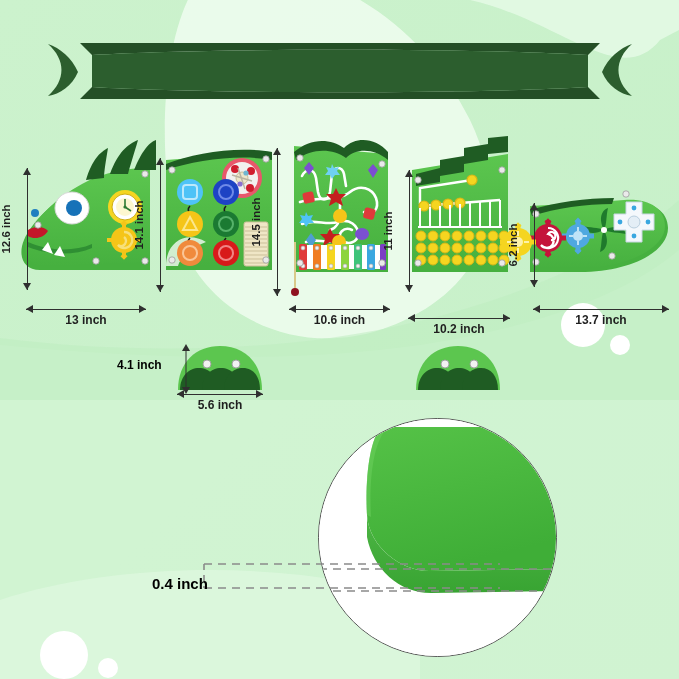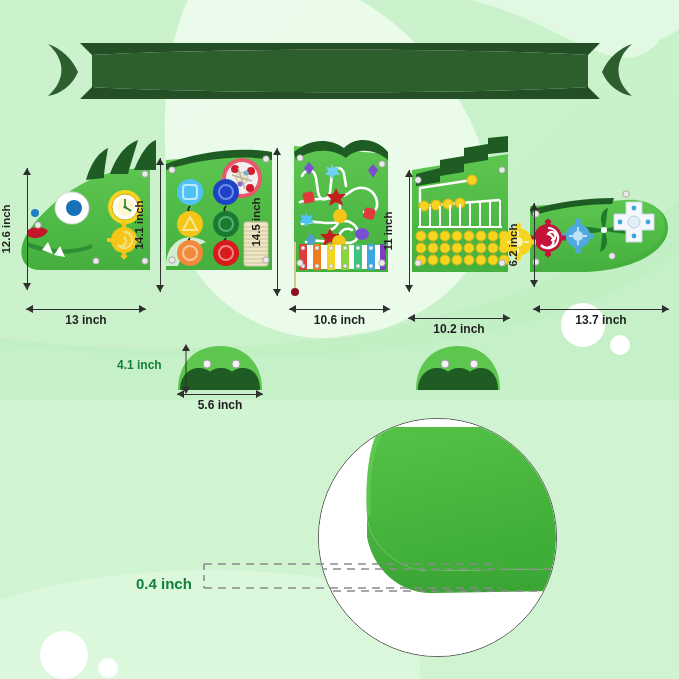--- a/index.html
+++ b/index.html
@@ -35,21 +35,21 @@
   .vdim .ln{position:absolute;top:0;bottom:0;left:21px;width:1px;background:#2f2f2f;}
   .vdim .ar{position:absolute;left:17px;width:0;height:0;
     border-left:4px solid transparent;border-right:4px solid transparent;}
   .vdim .ar.t{top:0;border-bottom:7px solid #2f2f2f;}
   .vdim .ar.b{bottom:0;border-top:7px solid #2f2f2f;}
   .vdim .lb{position:absolute;left:0;top:50%;
     transform:translate(-50%,-50%) rotate(-90deg);
     transform-origin:center center;
     font-size:11.5px;color:#1f1f1f;font-weight:bold;white-space:nowrap;}
 
-  .plainlabel{position:absolute;font-size:12px;color:#15803d;font-weight:bold;white-space:nowrap;}
+  .plainlabel{position:absolute;font-size:12px;color:#000000;font-weight:bold;white-space:nowrap;}
 
   
   .mag-circle{
     position:absolute;left:318px;top:418px;width:237px;height:237px;
     border-radius:50%;background:#ffffff;border:1px solid #555;
     overflow:hidden;
   }
 
   svg{display:block;}
   .noevt{pointer-events:none;}
@@ -561,15 +561,15 @@
       <line x1="0" y1="172" x2="237" y2="172" stroke="#8a8a8a" stroke-width="1.6" stroke-dasharray="8 6"></line>
     </svg>
   </div>
 
   <svg width="330" height="40" style="position:absolute;left:200px;top:560px">
     <line x1="4" y1="4" x2="300" y2="4" stroke="#8a8a8a" stroke-width="1.6" stroke-dasharray="8 6"></line>
     <line x1="4" y1="28" x2="300" y2="28" stroke="#8a8a8a" stroke-width="1.6" stroke-dasharray="8 6"></line>
     <line x1="4" y1="4" x2="4" y2="28" stroke="#8a8a8a" stroke-width="1.6" stroke-dasharray="6 5"></line>
   </svg>
 
-  <div class="plainlabel" style="left:136px;top:575px;font-size:15px;">0.4 inch</div>
+  <div class="plainlabel" style="left:152px;top:575px;font-size:15px;">0.4 inch</div>
 
 </div>
 
 </body></html>

